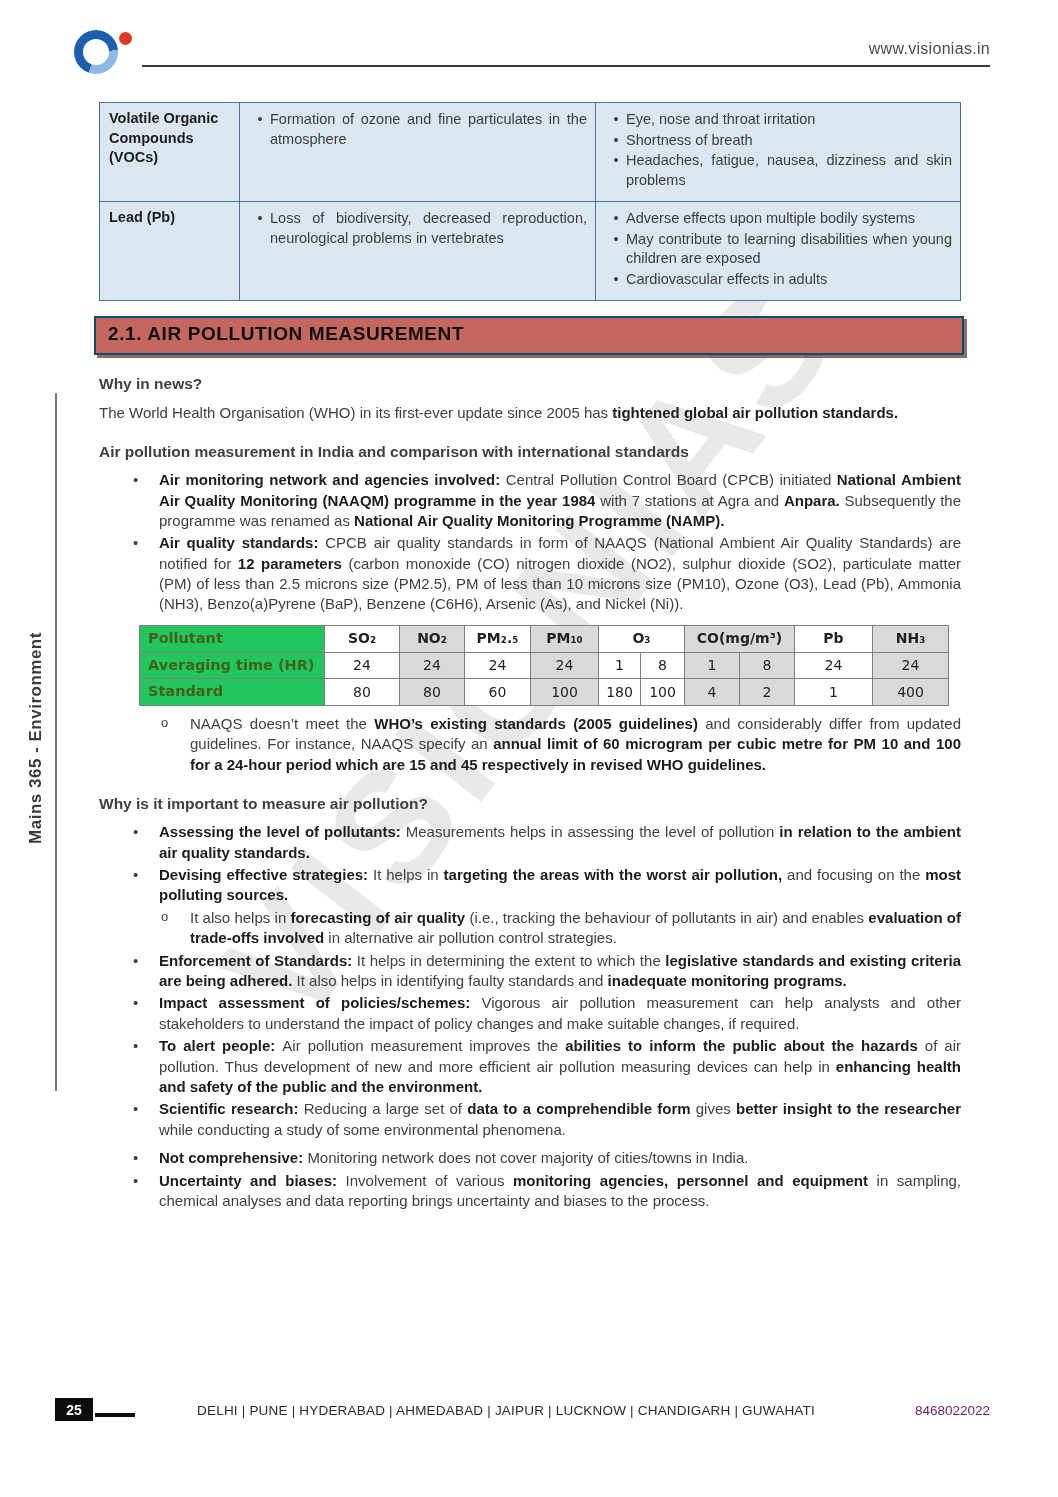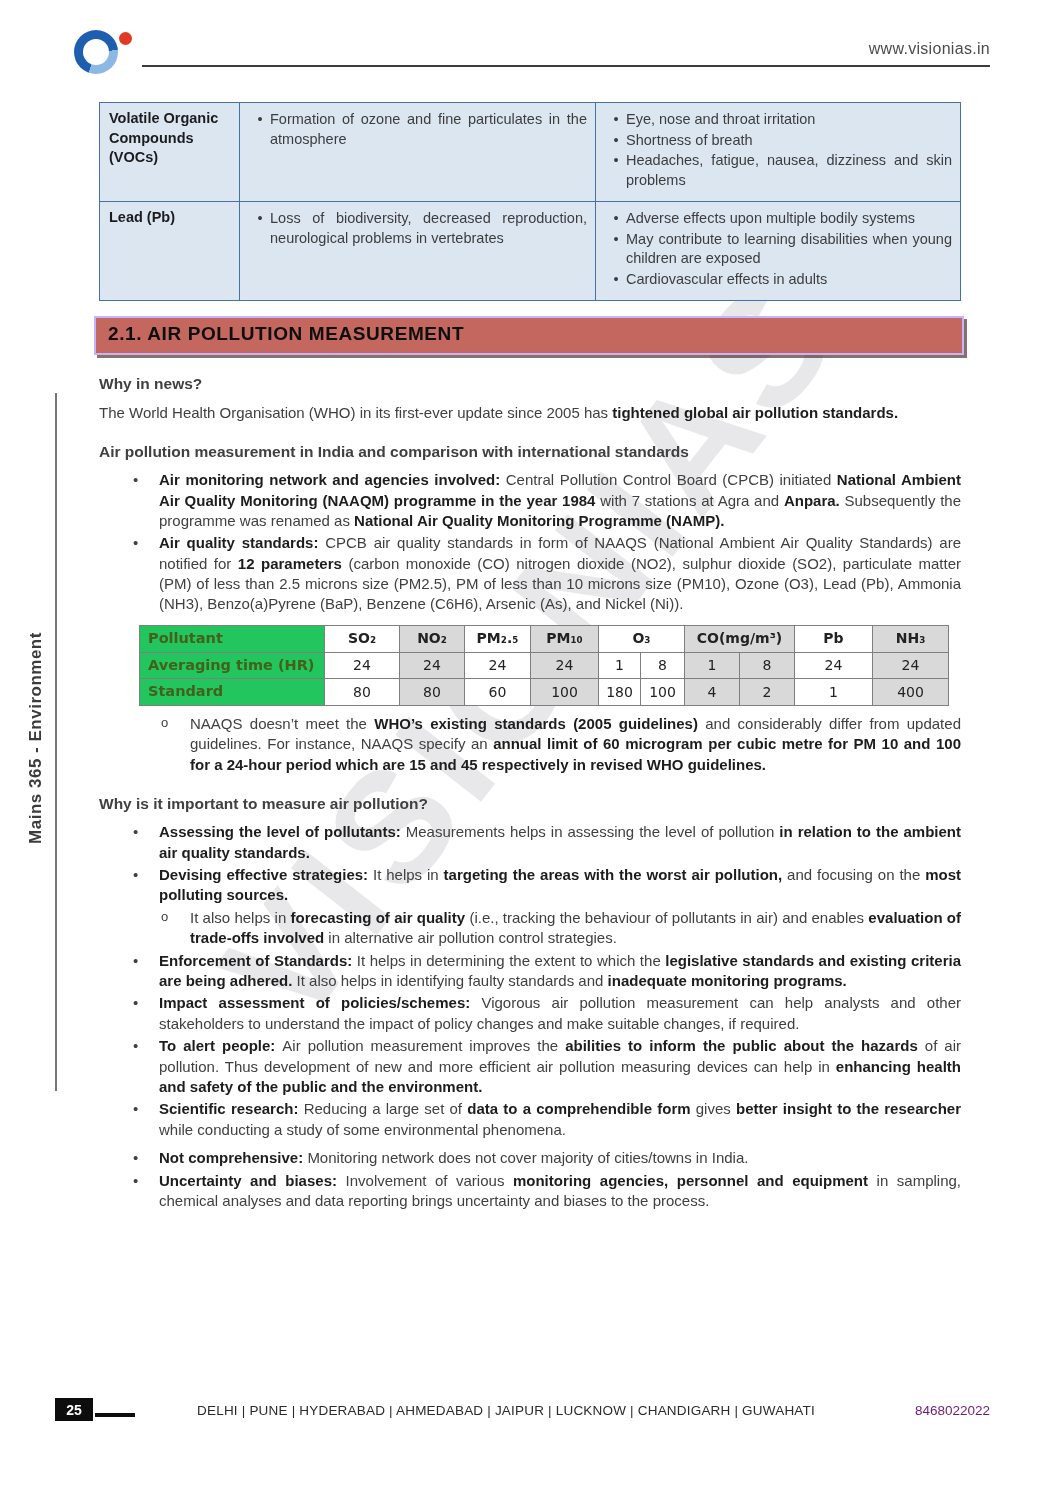--- a/index.html
+++ b/index.html
@@ -33,21 +33,21 @@
   
   .effects-table { width:100%; border-collapse:collapse; background:#dce6f1; table-layout:fixed; }
   .effects-table td { border:1.5px solid #4472a4; padding:6px 8px 9px 6px; vertical-align:top; font-size:14.5px; color:#3d3d3d; }
   .effects-table .pcol { width:140px; font-weight:bold; color:#1c1c1c; padding-left:9px; }
   .effects-table .c2 { width:356px; }
   .effects-table .bullet-row { display:flex; margin:1px 0; }
   .effects-table .marker { flex:none; width:24px; text-align:center; padding-left:4px; }
   .effects-table .bullet-text { flex:1; text-align:justify; }
 
   
-  .section-box { margin:15px 0 0 -5px; width:870px; background:#c4685f; border:2px solid #c4b5fd;
+  .section-box { margin:15px 0 0 -5px; width:870px; background:#c4685f; border:2px solid #0c4a6e;
     box-shadow:3px 3px 0 rgba(56,16,12,0.6); padding:3px 10px 6px 12px; }
   .section-box .stitle { font-size:19px; font-weight:bold; color:#0f0f0f; letter-spacing:0.6px; }
 
   .bhead { margin-top:18px; font-weight:bold; font-size:15.5px; color:#404040; }
   .para { margin-top:9px; text-align:justify; }
   .b { font-weight:bold; color:#1d1d1d; }
 
   
   .content-bullets { margin-top:8px; }
   .content-bullets .bullet-row { display:flex; margin:2px 0; }

